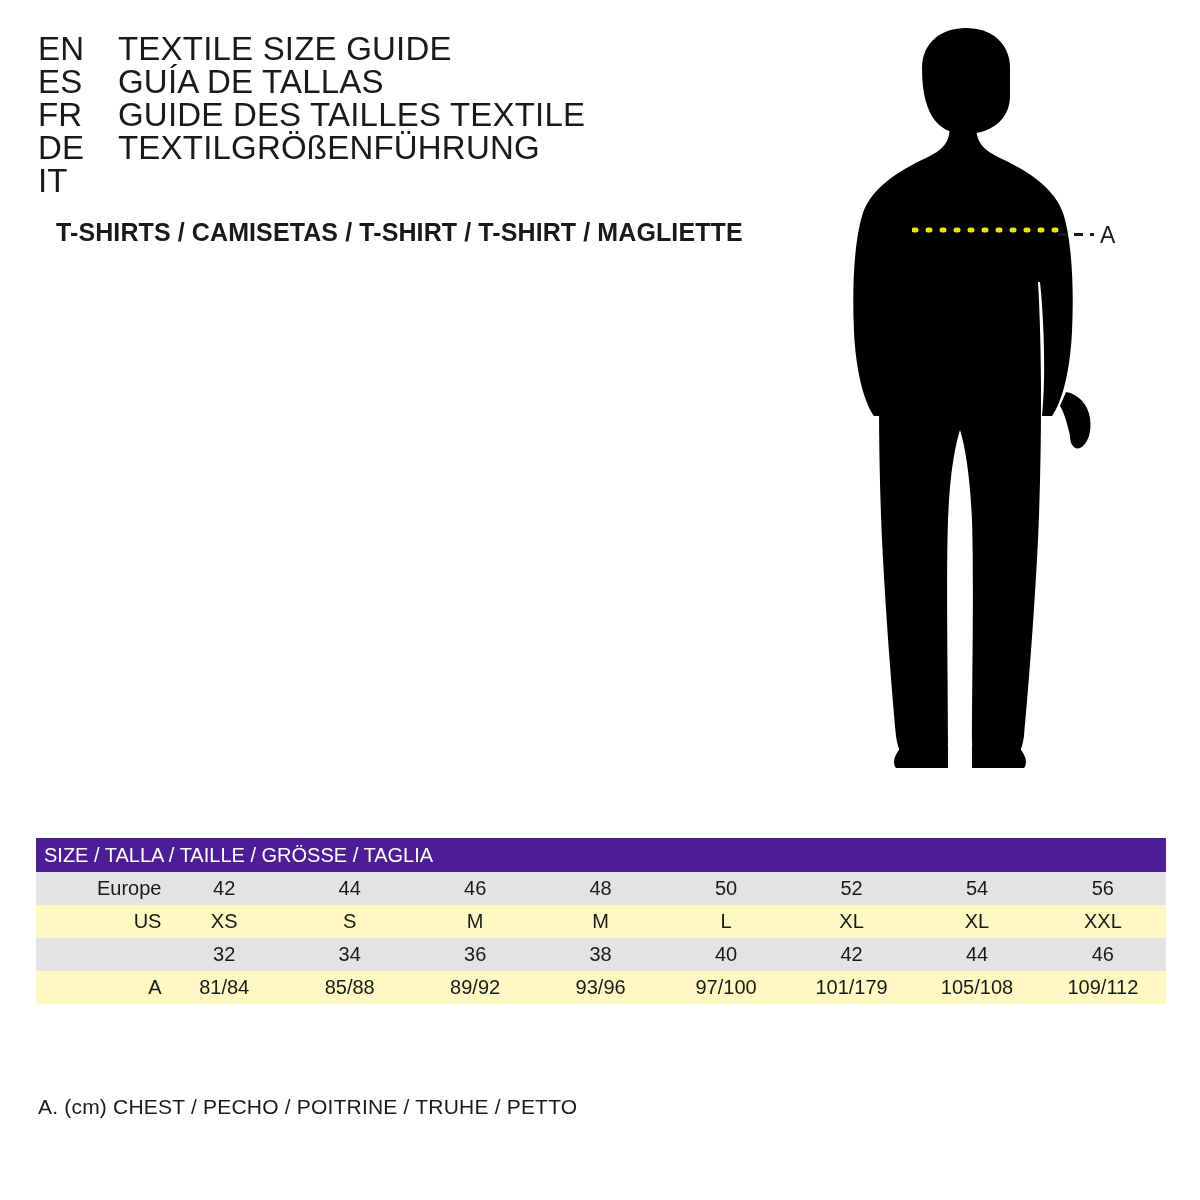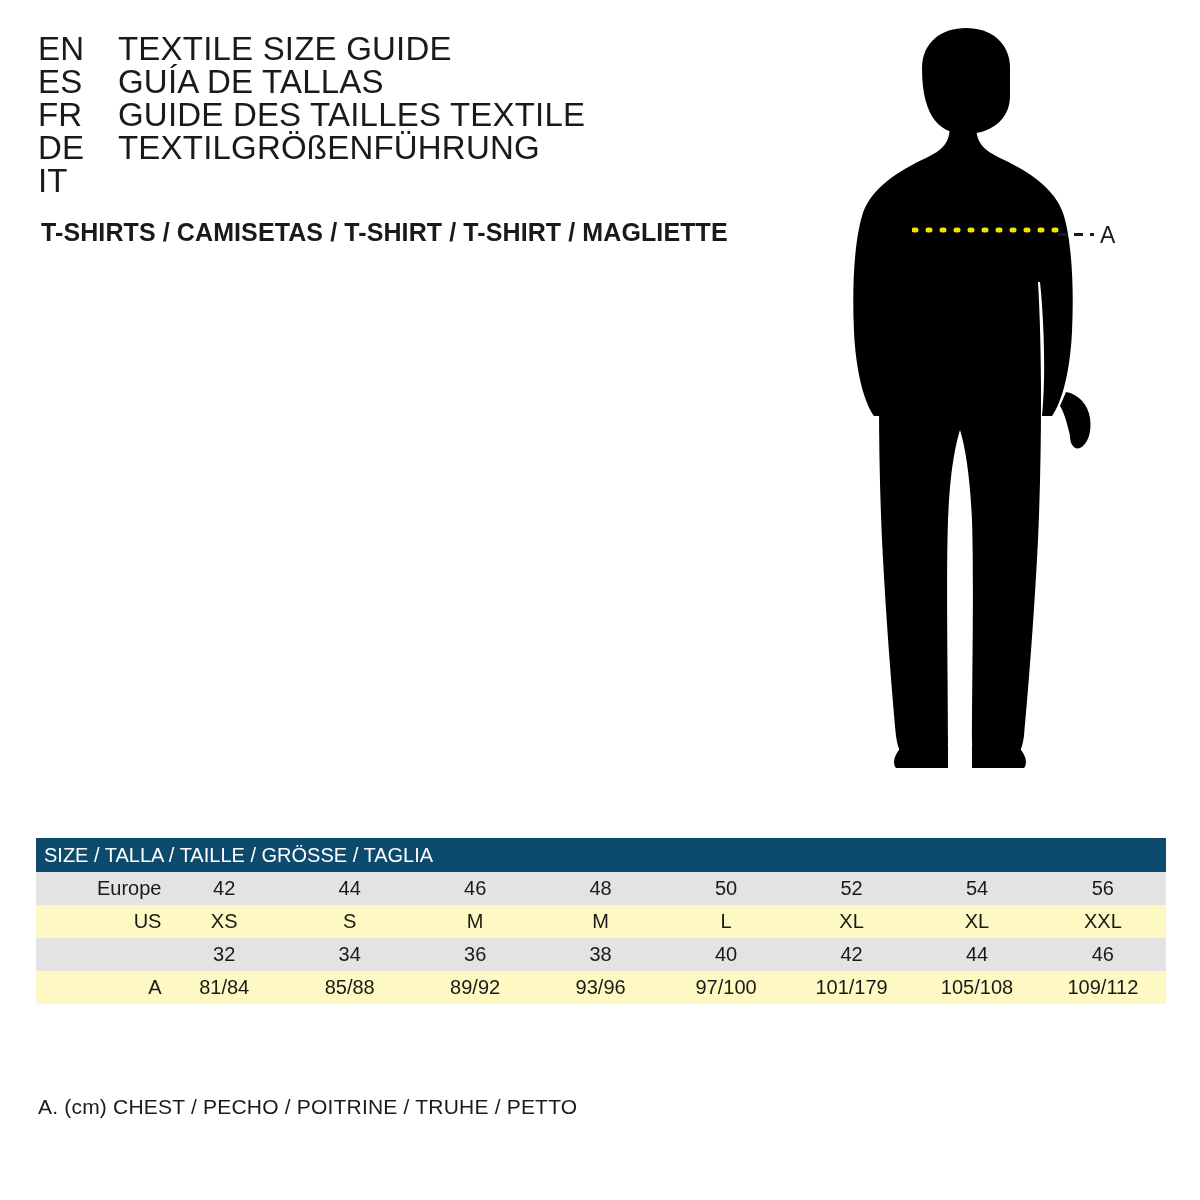--- a/index.html
+++ b/index.html
@@ -39,21 +39,21 @@
     flex: 0 0 80px;
     font-weight: 400;
   }
   .lang-text {
     font-weight: 400;
     white-space: nowrap;
   }
 
   .category-block {
     position: absolute;
-    left: 41px;
+    left: 56px;
     top: 218px;
     width: 760px;
   }
   .category-row {
     font-size: 25px;
     font-weight: bold;
     height: 35px;
     white-space: nowrap;
     letter-spacing: 0.1px;
   }
@@ -111,21 +111,21 @@
   }
   .col-label {
     width: 170px;
     padding-left: 8px !important;
     text-align: right;
   }
   .cell {
     text-align: center;
   }
   tr.head-row td {
-    background: #0c4a6e;
+    background: #4c1d95;
     color: #ffffff;
     font-size: 20px;
     height: 34px;
   }
   tr.head-row td.col-label {
     text-align: left;
     white-space: nowrap;
   }
   tr.shade td {
     background: #e3e3e3;

